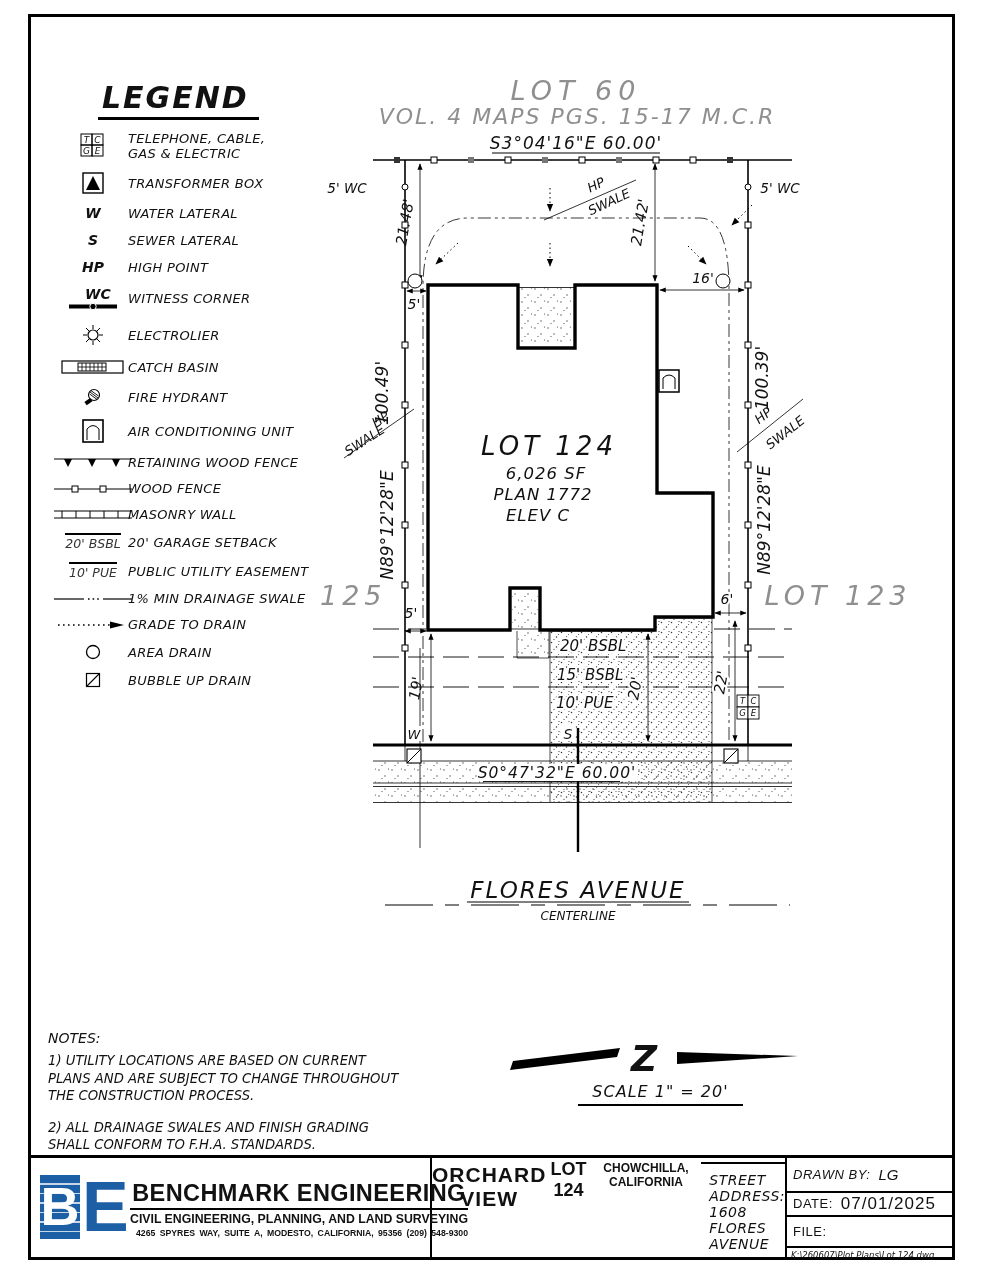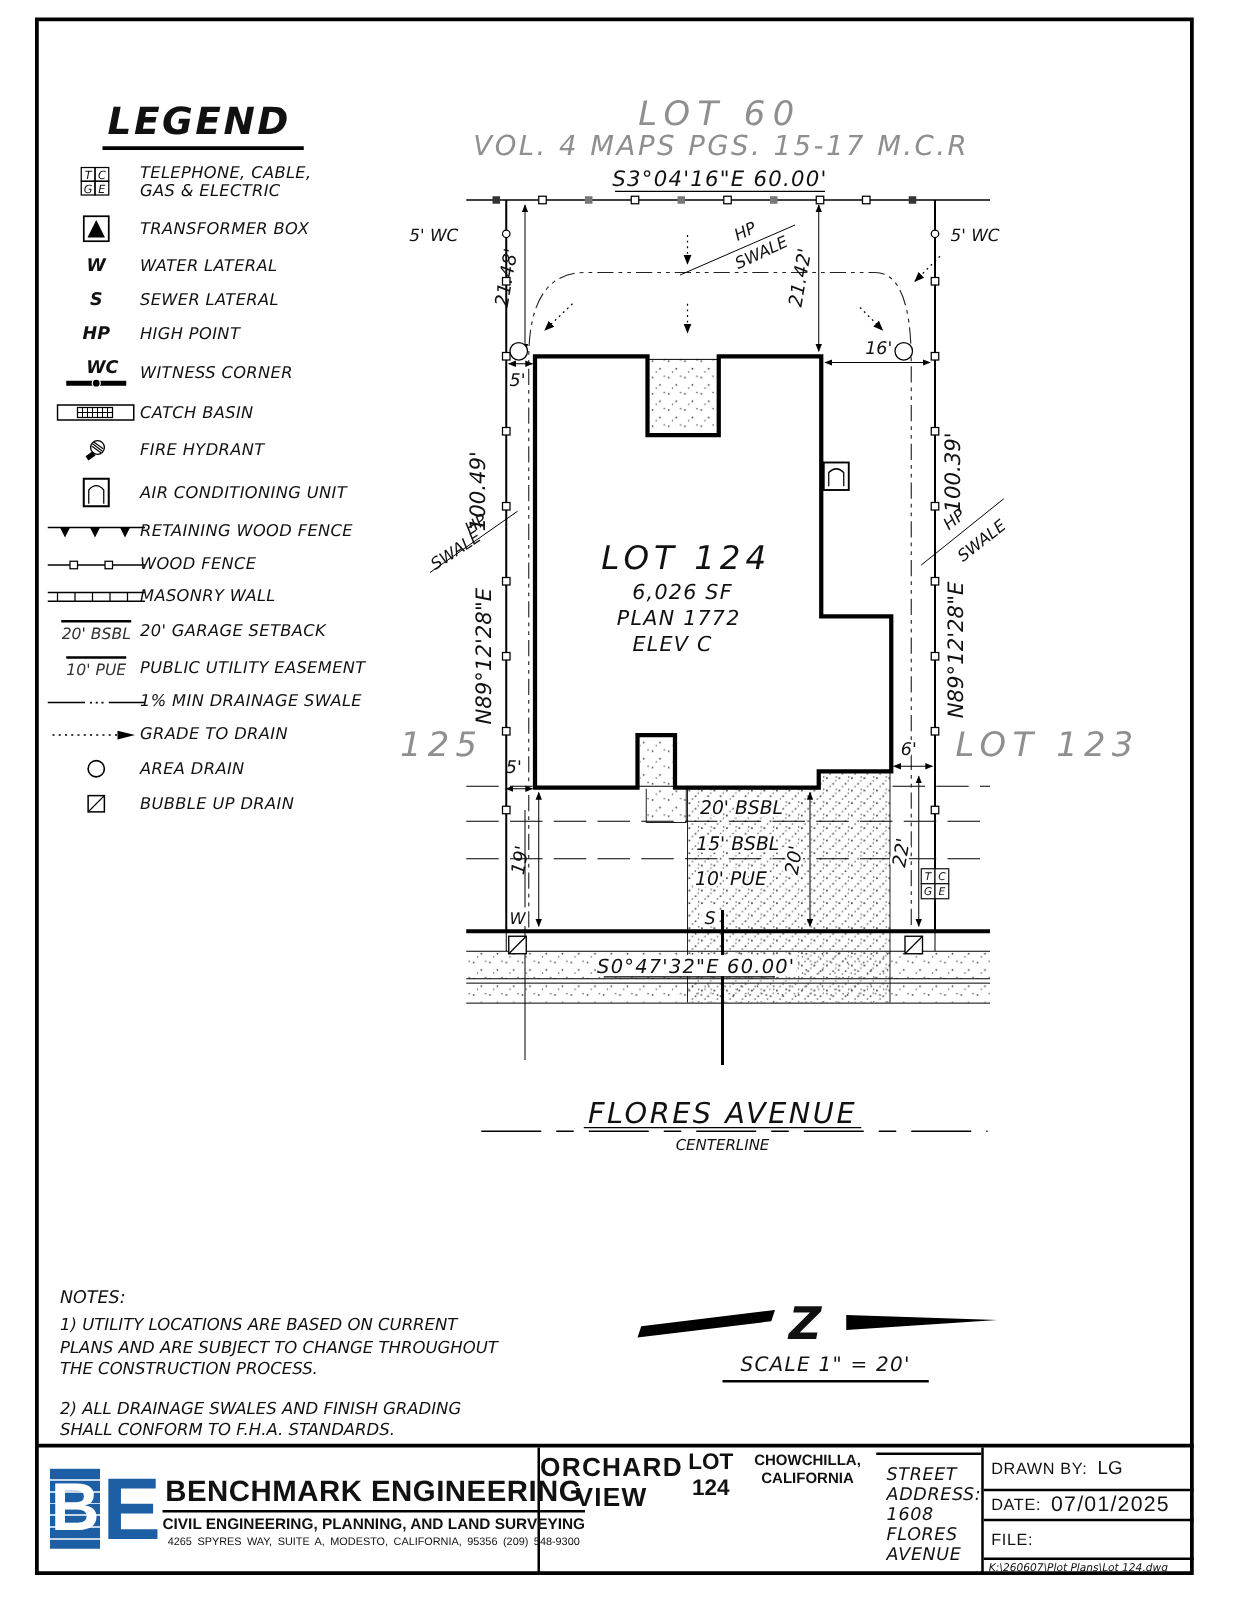--- a/index.html
+++ b/index.html
@@ -2,21 +2,21 @@
 <html><head>
 <meta charset="utf-8">
 <style>
   html,body{margin:0;padding:0;background:#fff;}
   #page{position:relative;width:988px;height:1279px;background:#fff;overflow:hidden;
         font-family:"DejaVu Sans",sans-serif;color:#111;}
   .abs{position:absolute;}
   
   #border{left:28px;top:14px;width:927px;height:1246px;border:3px solid #000;box-sizing:border-box;}
   
-  #legend{left:42px;top:80px;width:290px;}
+  #legend{left:58px;top:80px;width:290px;}
   #legend .title{font-size:30px;font-weight:bold;font-style:italic;letter-spacing:2px;
                  border-bottom:3px solid #000;display:inline-block;margin-left:40px;padding:0 10px 2px 4px;}
   .lrow{display:flex;align-items:center;margin-top:11px;}
   .lsym{width:70px;display:flex;flex-direction:column;align-items:center;justify-content:center;flex:none;}
   .llab{font-size:13px;font-style:italic;letter-spacing:.3px;line-height:15px;}
   .symtxt{font-size:14px;font-style:italic;font-weight:bold;}
   .ovl{border-top:2px solid #000;padding-top:1px;font-size:12.5px;font-style:italic;color:#333;}
   
   #stats{left:45px;top:862px;width:184px;border:2px solid #000;padding:7px 10px;box-sizing:border-box;}
   #stats div{font-size:12.8px;font-style:italic;line-height:16.6px;white-space:nowrap;}
@@ -35,21 +35,21 @@
   .tb-right{flex:1;display:flex;flex-direction:column;box-sizing:border-box;}
   .logo{position:relative;width:92px;height:72px;flex:none;}
   .logo-b{position:absolute;left:2px;top:2px;width:40px;height:64px;background:#1d5fa5;color:#fff;
           font-weight:bold;font-size:54px;text-align:center;line-height:62px;font-family:"Liberation Sans",sans-serif;}
   .logo-b::after{content:"";position:absolute;left:-2px;right:-8px;top:0;bottom:0;
           background:repeating-linear-gradient(to bottom,transparent 0 8px,rgba(255,255,255,.75) 8px 9.5px);}
   .logo-e{position:absolute;left:44px;top:-6px;color:#1d5fa5;font-weight:900;font-size:70px;font-family:"Liberation Sans",sans-serif;}
   .co{flex:1;text-align:center;}
   .co-name{font-size:23.5px;font-weight:bold;letter-spacing:.4px;border-bottom:2.5px solid #000;padding-bottom:1px;white-space:nowrap;}
   .co-tag{font-size:12.3px;font-weight:bold;margin-top:2px;white-space:nowrap;}
-  .co-addr{font-size:8.7px;font-weight:normal;margin-top:2px;white-space:nowrap;word-spacing:2px;}
+  .co-addr{font-size:8.7px;font-weight:bold;margin-top:2px;white-space:nowrap;word-spacing:2px;text-align:right;}
   .tc-proj{font-size:21px;font-weight:bold;text-align:center;margin-top:5px;letter-spacing:1px;}
   .tc-lot{font-size:18px;font-weight:bold;text-align:center;margin-top:1px;}
   .tc-city{font-size:12px;font-weight:bold;text-align:center;margin-top:3px;word-spacing:14px;}
   .tc-street{border-top:2.5px solid #000;margin-top:4px;flex:1;display:flex;align-items:center;padding-left:8px;
              font-size:14px;font-style:italic;font-family:"DejaVu Sans",sans-serif;letter-spacing:.5px;word-spacing:4px;}
   .tr-row{border-bottom:2px solid #000;display:flex;align-items:center;padding-left:6px;box-sizing:border-box;}
   .tr-lbl{font-size:13px;letter-spacing:.5px;}
   .tr-val{font-size:15px;margin-left:8px;}
   .tr-date{font-size:17px;margin-left:8px;letter-spacing:1px;}
   .tr-path{font-size:8.5px;font-style:italic;padding:2px 0 0 4px;font-family:"DejaVu Sans",sans-serif;}
@@ -114,20 +114,38 @@
       <span class="lsym">
         <span class="symtxt" style="align-self:flex-start;margin-left:27px;">WC</span>
         <svg width="52" height="9" viewBox="0 0 52 9">
           <line x1="2" y1="4.5" x2="50" y2="4.5" stroke="#000" stroke-width="4"></line>
           <circle cx="26" cy="4.5" r="3.2" fill="#000" stroke="#fff"></circle>
         </svg>
       </span>
       <span class="llab">WITNESS CORNER</span>
     </div>
 
+    <div class="lrow">
+      <span class="lsym">
+        <svg width="26" height="26" viewBox="0 0 26 26">
+          <circle cx="13" cy="13" r="5" fill="none" stroke="#000" stroke-width="1.2"></circle>
+          <g stroke="#000" stroke-width="1">
+            <line x1="13" y1="3" x2="13" y2="7"></line>
+              <line x1="13" y1="19" x2="13" y2="23"></line>
+            <line x1="3" y1="13" x2="7" y2="13"></line>
+              <line x1="19" y1="13" x2="23" y2="13"></line>
+            <line x1="6" y1="6" x2="9" y2="9"></line>
+              <line x1="17" y1="17" x2="20" y2="20"></line>
+            <line x1="6" y1="20" x2="9" y2="17"></line>
+              <line x1="17" y1="9" x2="20" y2="6"></line>
+          </g>
+        </svg>
+      </span>
+      <span class="llab">ELECTROLIER</span>
+    </div>
 
     <div class="lrow">
       <span class="lsym">
         <svg width="64" height="17" viewBox="0 0 64 17">
           <rect x="1" y="2" width="61" height="12" fill="none" stroke="#000" stroke-width="1.2"></rect>
           <rect x="17" y="4" width="28" height="8" fill="none" stroke="#000"></rect>
           <g stroke="#000" stroke-width=".8">
             <line x1="21" y1="4" x2="21" y2="12"></line>
               <line x1="25" y1="4" x2="25" y2="12"></line>
               <line x1="29" y1="4" x2="29" y2="12"></line>
@@ -486,21 +504,21 @@
         <div class="co-addr">4265 SPYRES WAY, SUITE A, MODESTO, CALIFORNIA, 95356   (209) 548-9300</div>
       </div>
     </div>
     <div class="tb-center">
       <div class="tc-proj">ORCHARD VIEW</div>
       <div class="tc-lot">LOT 124</div>
       <div class="tc-city">CHOWCHILLA, CALIFORNIA</div>
       <div class="tc-street">STREET ADDRESS: 1608 FLORES AVENUE</div>
     </div>
     <div class="tb-right">
-      <div class="tr-row" style="height:40px;">
+      <div class="tr-row" style="height:40px;font-style:italic;">
         <span class="tr-lbl">DRAWN BY:</span>
         <span class="tr-val">LG</span>
       </div>
       <div class="tr-row" style="height:28px;border-bottom-width:2.5px;">
         <span class="tr-lbl">DATE:</span>
         <span class="tr-date">07/01/2025</span>
       </div>
       <div class="tr-row" style="height:36px;">
         <span class="tr-lbl">FILE:</span>
       </div>

